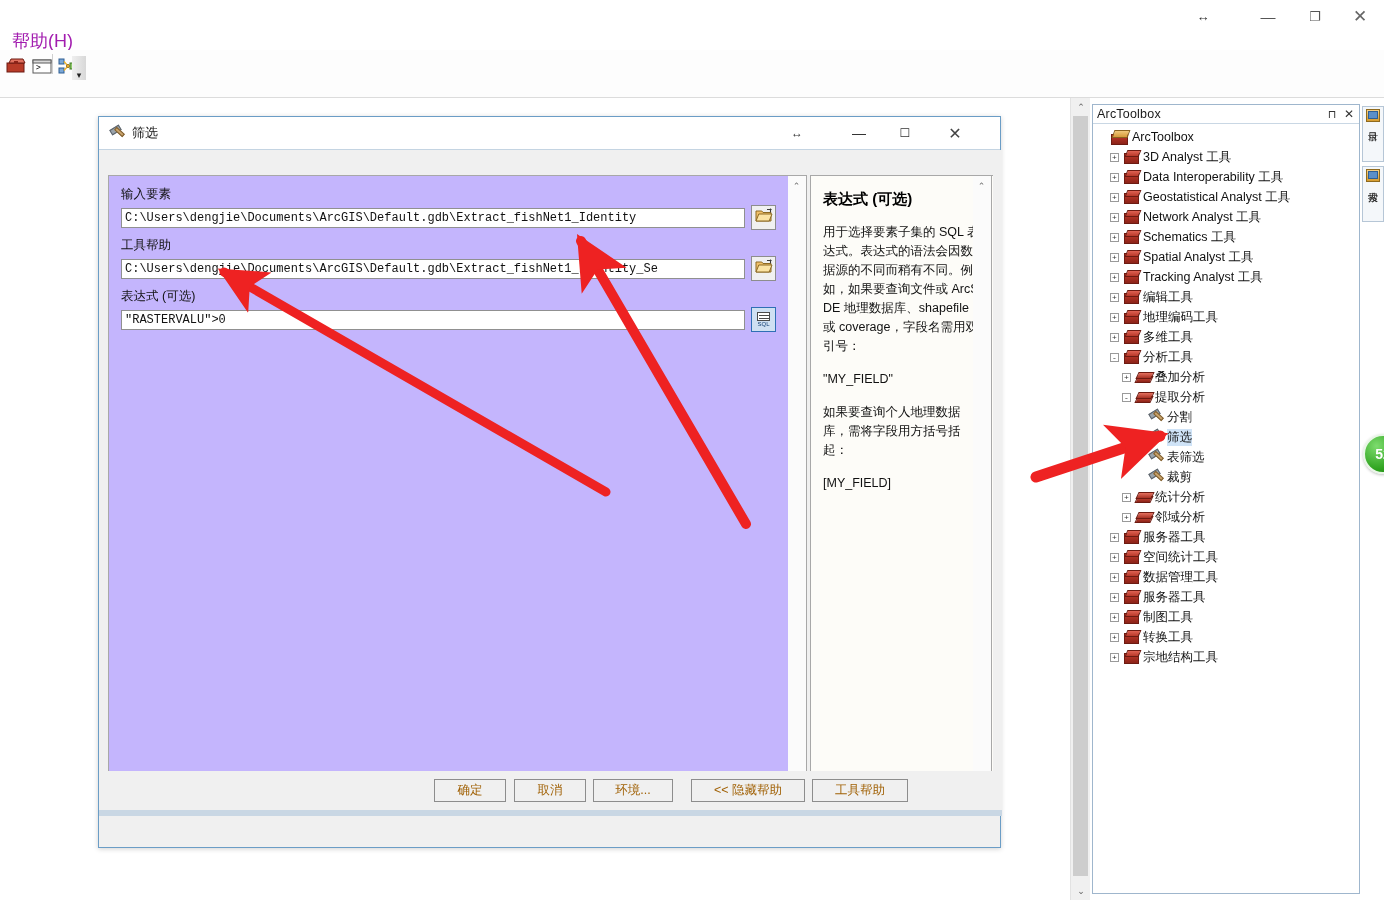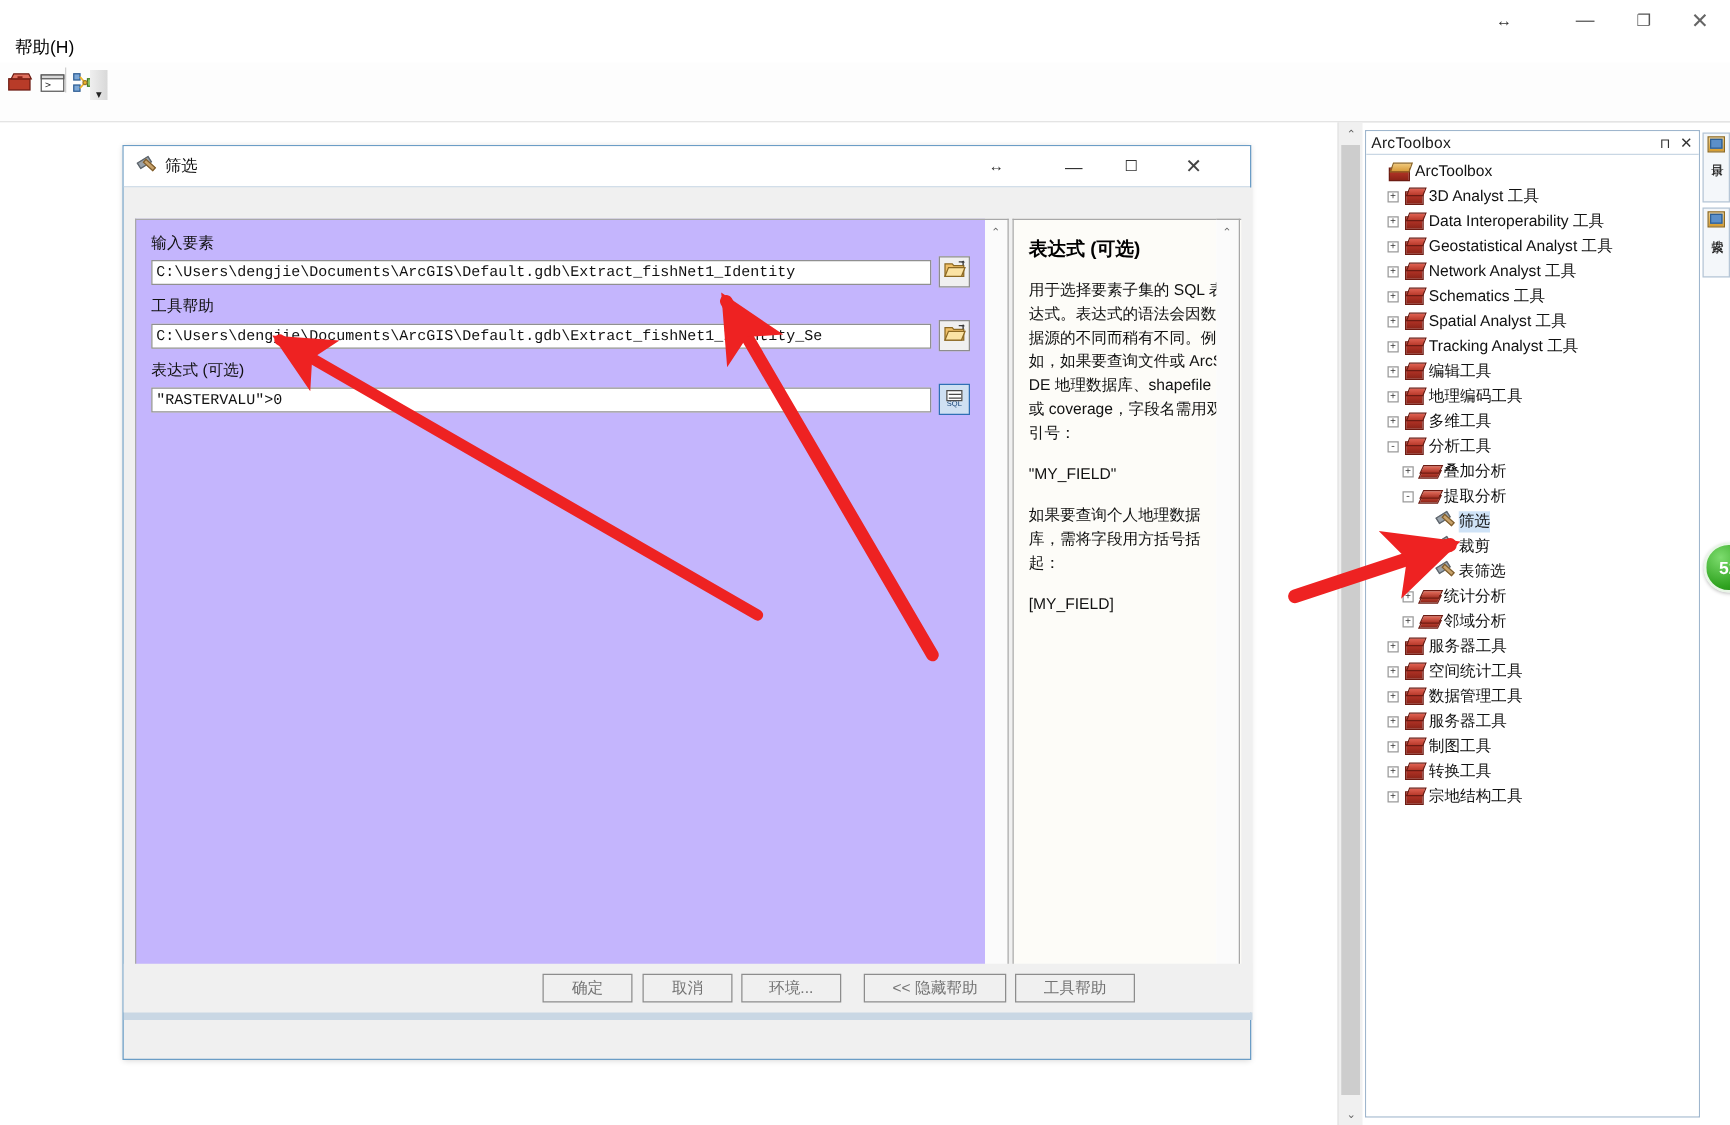--- a/index.html
+++ b/index.html
@@ -26,21 +26,21 @@
   .win-btn.min { left: 1245px; }
   .win-btn.max { left: 1292px; font-size: 13px; }
   .win-btn.close { left: 1337px; font-size: 17px; color: #666; }
 
   .menubar {
     position: absolute; left: 0; top: 25px; width: 1384px; height: 24px;
     background: #ffffff;
   }
   .menu-item {
     position: absolute; left: 8px; top: 2px;
-    font-size: 14px; color: #000000; padding: 2px 4px;
+    font-size: 18px; color: #a21caf; padding: 2px 4px;
   }
 
   .toolbar-strip {
     position: absolute; left: 0; top: 50px; width: 1384px; height: 48px;
     background: #fdfdfd;
     border-bottom: 1px solid #dcdcdc;
   }
   .tb-icon {
     position: absolute; top: 54px; width: 22px; height: 22px;
     border: 1px solid transparent;
@@ -315,21 +315,21 @@
   .help-scroll-in .arr.up { top: 1px; }
   .help-scroll-in .arr.down { bottom: 1px; }
 
   .dlg-footer {
     position: absolute; left: 0; bottom: 0; width: 903px; height: 39px;
     background: #f0f0f0;
     display: flex; align-items: center;
   }
   .f-btn {
     height: 23px; border: 1px solid #8d8d8d; background: #f0f0f0;
-    font-size: 12.5px; color: #737373;
+    font-size: 12.5px; color: #a16207;
     display: flex; align-items: center; justify-content: center;
     position: absolute; top: 8px;
   }
   .f-btn.ok { left: 335px; width: 72px; }
   .f-btn.cancel { left: 415px; width: 72px; }
   .f-btn.env { left: 494px; width: 80px; }
   .f-btn.hidehelp { left: 592px; width: 114px; }
   .f-btn.toolhelp { left: 713px; width: 96px; }
 
   .dlg-bottom-edge {
@@ -462,34 +462,39 @@
         <div class="tnode" style="padding-left: 29px;">
           <span class="exp">+</span>
           <span class="ico-tset"></span>
           <span class="lbl">叠加分析</span>
         </div>
         <div class="tnode" style="padding-left: 29px;">
           <span class="exp">-</span>
           <span class="ico-tset"></span>
           <span class="lbl">提取分析</span>
         </div>
+        <div class="tnode" style="padding-left: 41px;">
+          <span class="exp none"></span>
+          <span class="ico-hammer"></span>
+          <span class="lbl">分割</span>
+        </div>
         <div class="tnode sel" style="padding-left: 41px;">
           <span class="exp none"></span>
           <span class="ico-hammer"></span>
           <span class="lbl">筛选</span>
         </div>
         <div class="tnode" style="padding-left: 41px;">
           <span class="exp none"></span>
           <span class="ico-hammer"></span>
-          <span class="lbl">裁剪</span>
+          <span class="lbl">表筛选</span>
         </div>
         <div class="tnode" style="padding-left: 41px;">
           <span class="exp none"></span>
           <span class="ico-hammer"></span>
-          <span class="lbl">表筛选</span>
+          <span class="lbl">裁剪</span>
         </div>
         <div class="tnode" style="padding-left: 29px;">
           <span class="exp">+</span>
           <span class="ico-tset"></span>
           <span class="lbl">统计分析</span>
         </div>
         <div class="tnode" style="padding-left: 29px;">
           <span class="exp">+</span>
           <span class="ico-tset"></span>
           <span class="lbl">邻域分析</span>

